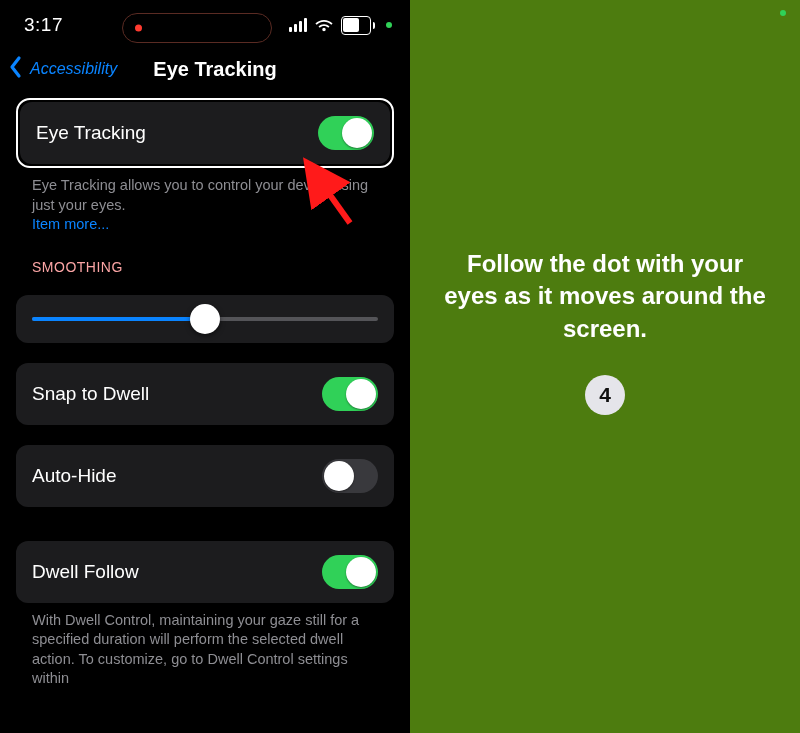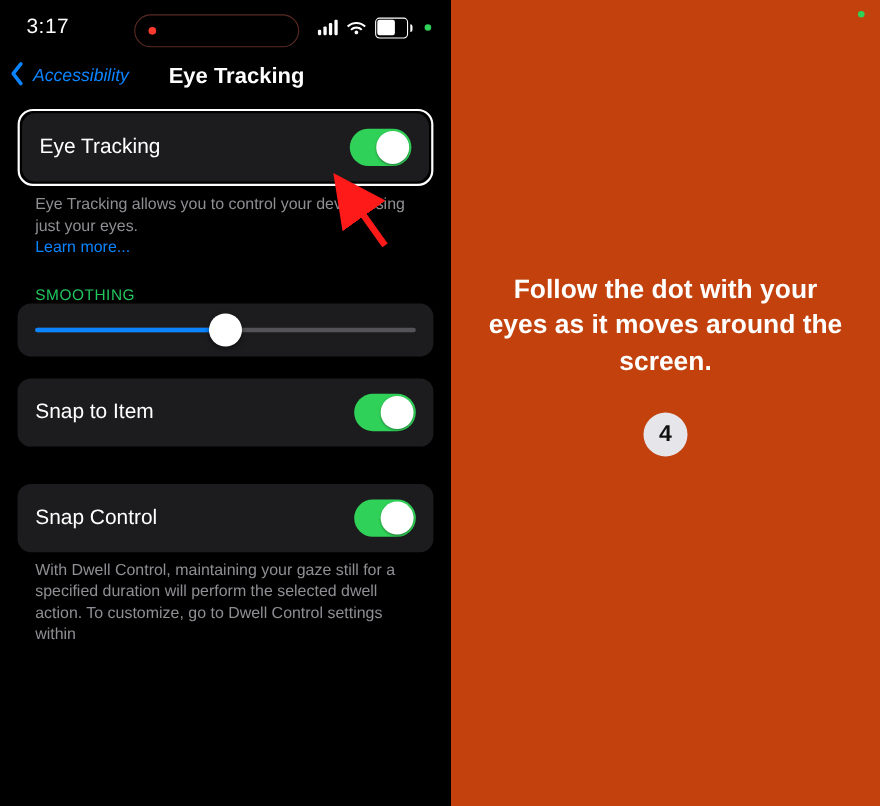--- a/index.html
+++ b/index.html
@@ -5,21 +5,21 @@
   * { box-sizing: border-box; margin: 0; padding: 0; }
   html, body { width: 800px; height: 733px; overflow: hidden; }
   body {
     font-family: -apple-system, "Helvetica Neue", Helvetica, Arial, sans-serif;
     background: #fff;
     display: flex;
     position: relative;
   }
   .pane { position: relative; height: 733px; }
   .left { width: 410px; background: #000; color: #fff; }
-  .right { width: 390px; background: #c2410c; color: #fff; }
+  .right { width: 390px; background: #4d7c0f; color: #fff; }
 
   
   .status-bar {
     display: flex; align-items: center; justify-content: space-between;
     height: 50px; padding: 0 18px 0 24px;
   }
   .status-time { font-size: 19px; font-weight: 400; letter-spacing: 0.5px; }
   .dynamic-island {
     position: absolute; left: 122px; top: 13px;
     width: 150px; height: 30px; border-radius: 30px;
@@ -79,22 +79,22 @@
     display:flex; align-items:center; justify-content:space-between;
     padding: 14px 16px;
   }
   .cell-label { font-size:19px; font-weight:500; }
   .note {
     font-size:14.5px; color:#8e8e93; line-height:1.35;
     padding: 8px 16px 0 16px;
   }
   .link { color:#0a84ff; }
   .section-header {
-    font-size:14px; color:#22c55e; letter-spacing:0.5px;
-    padding: 24px 16px 0 16px; text-transform:none;
+    font-size:14px; color:#fca5a5; letter-spacing:0.5px;
+    padding: 24px 16px 20px 16px; text-transform:none;
   }
 
   
   .highlight-frame {
     border: 2px solid #fff; border-radius: 14px; padding: 2px;
   }
 
   
   .toggle {
     width: 56px; height: 34px; border-radius: 34px; position: relative;
@@ -194,41 +194,47 @@
     <div class="highlight-frame">
       <div class="cell">
         <span class="cell-label">Eye Tracking</span>
         <span class="toggle on">
             <span class="knob"></span>
           </span>
       </div>
     </div>
     <div class="note">
       <span>Eye Tracking allows you to control your device using just your eyes.</span><br>
-      <span class="link">Learn more...</span>
+      <span class="link">Item more...</span>
     </div>
 
     <div class="section-header">SMOOTHING</div>
     <div class="slider-cell">
       <div class="slider">
         <div class="slider-fill"></div>
         <div class="slider-thumb"></div>
       </div>
     </div>
 
     <div class="cell gap-20">
-      <span class="cell-label">Snap to Item</span>
+      <span class="cell-label">Snap to Dwell</span>
       <span class="toggle on">
           <span class="knob"></span>
         </span>
     </div>
 
+    <div class="cell gap-20">
+      <span class="cell-label">Auto-Hide</span>
+      <span class="toggle off">
+          <span class="knob"></span>
+        </span>
+    </div>
 
     <div class="cell gap-20" style="margin-top:34px">
-      <span class="cell-label">Snap Control</span>
+      <span class="cell-label">Dwell Follow</span>
       <span class="toggle on">
           <span class="knob"></span>
         </span>
     </div>
     <div class="note">
       <span>With Dwell Control, maintaining your gaze still for a specified duration will perform the selected dwell action. To customize, go to Dwell Control settings within </span>
     </div>
 
   </div>
 

